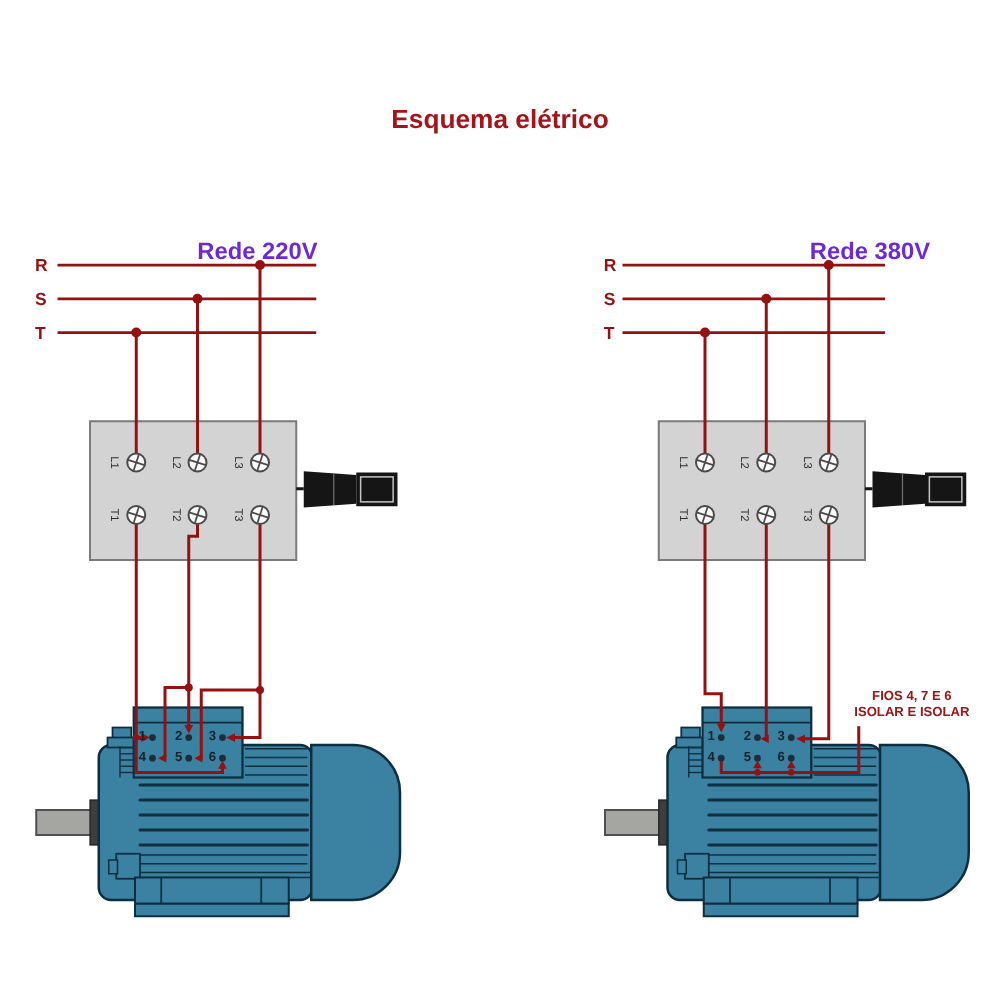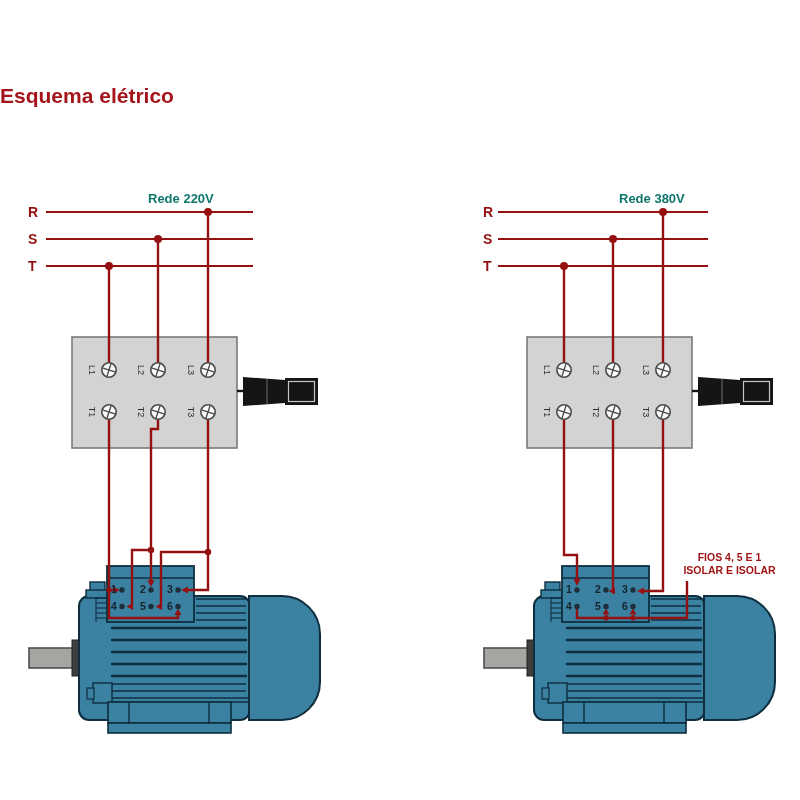--- a/index.html
+++ b/index.html
@@ -1,22 +1,22 @@
 <!DOCTYPE html>
 <html><head>
 <meta charset="utf-8">
 <style>
   html,body{margin:0;padding:0;background:#fff;}
   .stage{position:relative;width:800px;height:800px;background:#ffffff;overflow:hidden;
          font-family:"Liberation Sans",sans-serif;}
   .stage svg{position:absolute;left:0;top:0;}
   .txt{position:absolute;white-space:nowrap;}
-  .title{left:0;right:0;top:84px;font-size:21px;font-weight:bold;color:#a5141a;}
+  .title{left:0;right:0;top:84px;text-align:center;font-size:21px;font-weight:bold;color:#a5141a;}
   .phase{font-size:14px;font-weight:bold;color:#951111;width:20px;}
-  .net{font-size:13px;font-weight:bold;color:#0f766e;width:106px;text-align:left;}
+  .net{font-size:19px;font-weight:bold;color:#6d28d9;width:106px;text-align:right;}
   .swlbl{font-size:9px;color:#2e2e2e;width:18px;height:10px;text-align:center;line-height:10px;
          transform:rotate(90deg);transform-origin:center;}
   .mnum{font-size:10.5px;font-weight:600;color:#16222c;width:12px;text-align:center;}
   .note{left:672px;top:551px;width:115px;text-align:center;font-size:10.5px;font-weight:600;
         color:#a01616;line-height:13px;}
   .note span{display:block;}
 </style>
 </head>
 <body>
 
@@ -214,21 +214,21 @@
 <div class="txt title">Esquema elétrico</div>
 
 <span class="txt phase" style="left:28px;top:204px;">R</span>
 <span class="txt phase" style="left:28px;top:231px;">S</span>
 <span class="txt phase" style="left:28px;top:258px;">T</span>
 <span class="txt net" style="left:148px;top:191px;">Rede 220V</span>
 
 <span class="txt phase" style="left:483px;top:204px;">R</span>
 <span class="txt phase" style="left:483px;top:231px;">S</span>
 <span class="txt phase" style="left:483px;top:258px;">T</span>
-<span class="txt net" style="left:619px;top:191px;">Rede 380V</span>
+<span class="txt net" style="left:638px;top:191px;">Rede 380V</span>
 
 <span class="txt swlbl" style="left:83px;top:365px;">L1</span>
 <span class="txt swlbl" style="left:132px;top:365px;">L2</span>
 <span class="txt swlbl" style="left:182px;top:365px;">L3</span>
 <span class="txt swlbl" style="left:83px;top:407px;">T1</span>
 <span class="txt swlbl" style="left:132px;top:407px;">T2</span>
 <span class="txt swlbl" style="left:182px;top:407px;">T3</span>
 
 <span class="txt swlbl" style="left:538px;top:365px;">L1</span>
 <span class="txt swlbl" style="left:587px;top:365px;">L2</span>
@@ -245,17 +245,17 @@
 <span class="txt mnum" style="left:164px;top:600px;">6</span>
 
 <span class="txt mnum" style="left:563px;top:583px;">1</span>
 <span class="txt mnum" style="left:592px;top:583px;">2</span>
 <span class="txt mnum" style="left:619px;top:583px;">3</span>
 <span class="txt mnum" style="left:563px;top:600px;">4</span>
 <span class="txt mnum" style="left:592px;top:600px;">5</span>
 <span class="txt mnum" style="left:619px;top:600px;">6</span>
 
 <div class="txt note">
-  <span>FIOS 4, 5 E 1</span>
+  <span>FIOS 4, 7 E 6</span>
   <span>ISOLAR E ISOLAR</span>
 </div>
 
 </div>
 
 </body></html>

